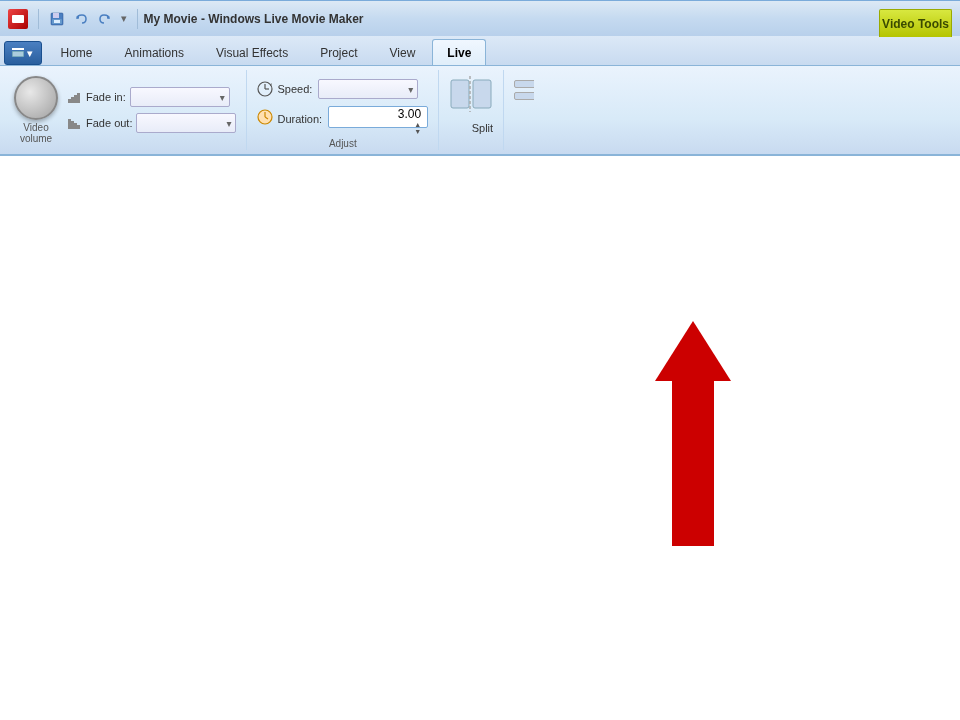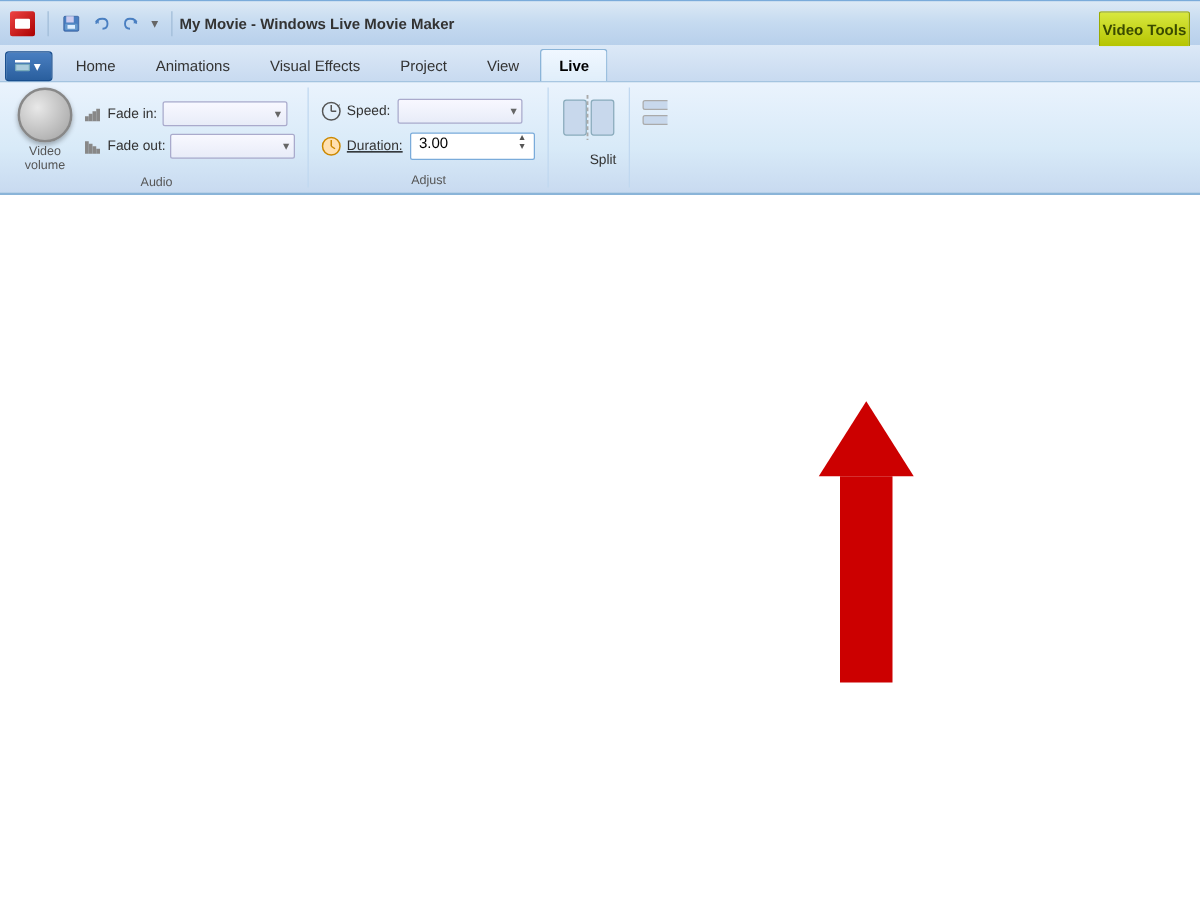--- a/index.html
+++ b/index.html
@@ -288,23 +288,24 @@
 
     .duration-input {
       width: 100px;
       height: 22px;
       border: 1px solid #7aabda;
       border-radius: 2px;
       background: #fff;
       font-size: 12px;
       padding: 0 6px;
       display: flex;
-      align-items: flex-start;
+      align-items: flex-end;
       justify-content: space-between;
       cursor: text;
+      flex-direction: column;
     }
     .duration-input-text { flex: 1; }
     .duration-input-arrow {
       display: flex;
       flex-direction: column;
       font-size: 7px;
       color: #555;
       gap: 0;
     }
 
@@ -413,23 +414,20 @@
               <rect x="4" y="5" width="3" height="8" fill="#888"></rect>
               <rect x="7" y="7" width="3" height="6" fill="#888"></rect>
               <rect x="10" y="9" width="3" height="4" fill="#888"></rect>
             </svg>
           </div>
           <span class="fade-label">Fade out:</span>
           <div class="fade-dropdown"></div>
         </div>
       </div>
     </div>
-    <div class="section-label-row">
-      <span style="font-size:10px;color:#555;">Audio</span>
-    </div>
   </div>
 
 
   <div class="ribbon-section">
     <div class="ribbon-section-content" style="flex-direction:column;align-items:flex-start;gap:6px;padding-top:8px;">
 
       <div class="adjust-row">
         <div style="display:flex;align-items:center;gap:4px;">
 
           <svg width="16" height="16" viewBox="0 0 16 16">
@@ -437,21 +435,21 @@
             <line x1="8" y1="8" x2="8" y2="3" stroke="#555" stroke-width="1.2"></line>
             <line x1="8" y1="8" x2="12" y2="8" stroke="#555" stroke-width="1.2"></line>
             <path d="M13 4 L15 2 L14 5 Z" fill="#555"></path>
           </svg>
           <span class="adjust-label">Speed:</span>
         </div>
         <div class="speed-dropdown"></div>
       </div>
 
       <div class="adjust-row">
-        <div style="display:flex;align-items:center;gap:4px;text-decoration:underline;">
+        <div style="display:flex;align-items:flex-end;gap:4px;">
 
           <svg width="16" height="16" viewBox="0 0 16 16">
             <circle cx="8" cy="8" r="7" fill="#ffe0b0" stroke="#cc8800" stroke-width="1.2"></circle>
             <line x1="8" y1="8" x2="8" y2="3" stroke="#cc8800" stroke-width="1.2"></line>
             <line x1="8" y1="8" x2="11" y2="10" stroke="#cc8800" stroke-width="1.2"></line>
           </svg>
           <span class="adjust-label">Duration:</span>
         </div>
         <div class="duration-input">
           <span class="duration-input-text">3.00</span>

